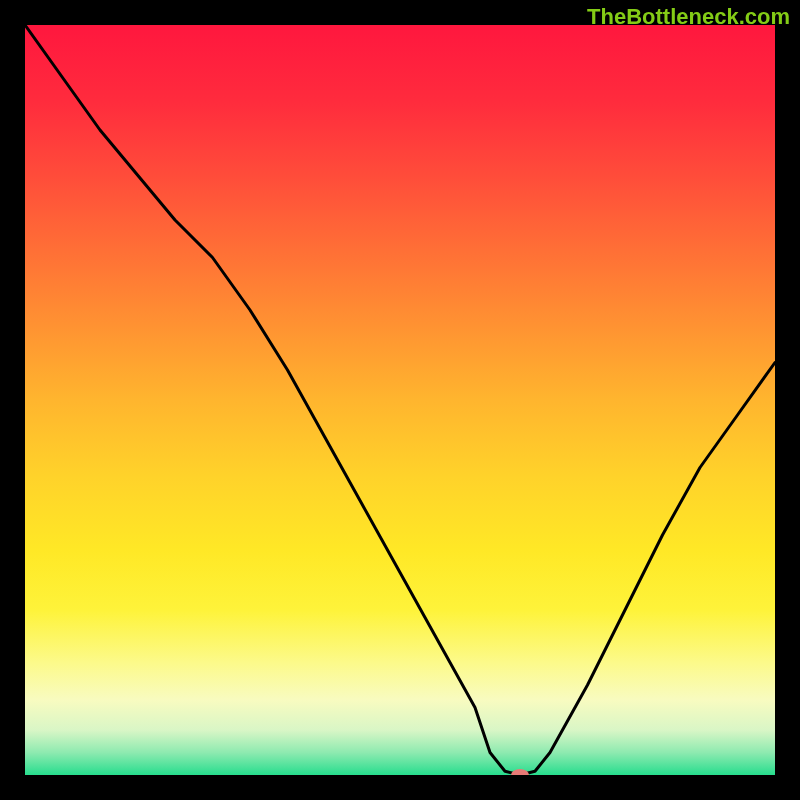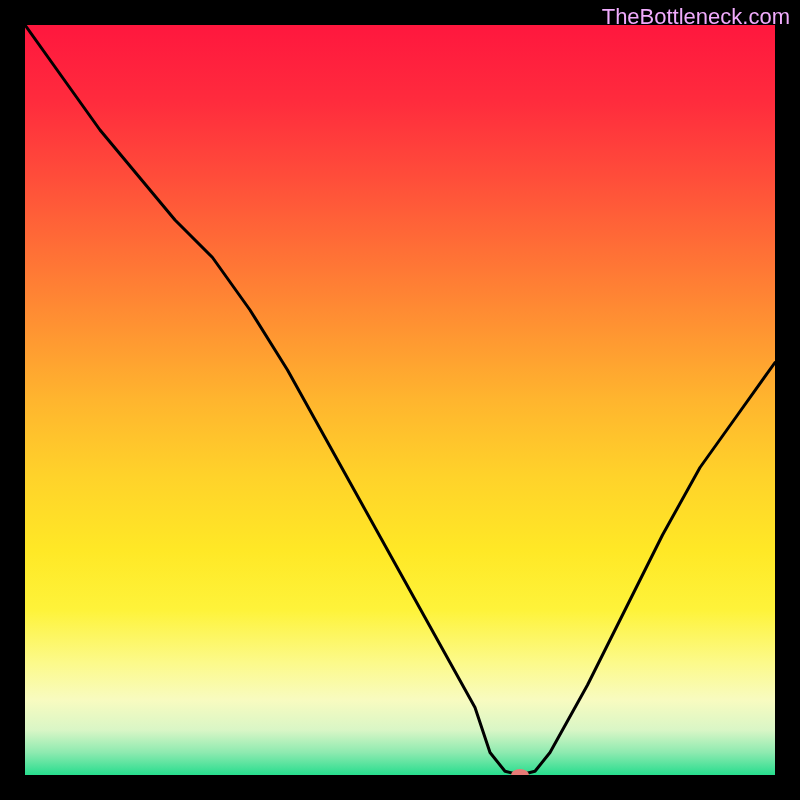--- a/index.html
+++ b/index.html
@@ -9,23 +9,23 @@
     height: 800px;
     background: #000;
     font-family: Arial, sans-serif;
     position: relative;
     overflow: hidden;
   }
   .watermark {
     position: absolute;
     top: 4px;
     right: 10px;
-    color: #f0abfc;
+    color: #84cc16;
     font-size: 22px;
-    font-weight: 400;
+    font-weight: 700;
     z-index: 10;
     text-align: right;
   }
   .chart-container {
     position: absolute;
     top: 25px;
     left: 25px;
     width: 750px;
     height: 750px;
   }

